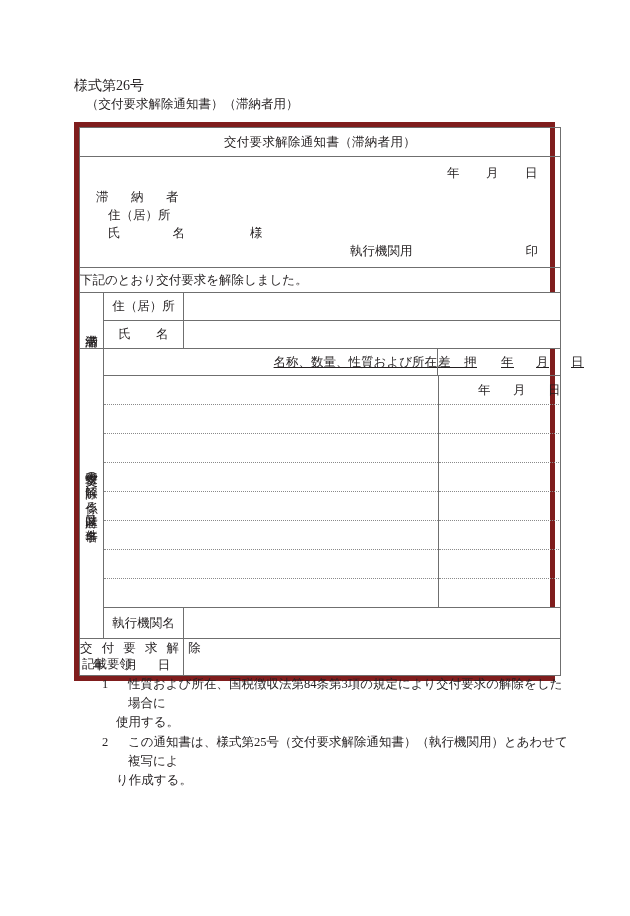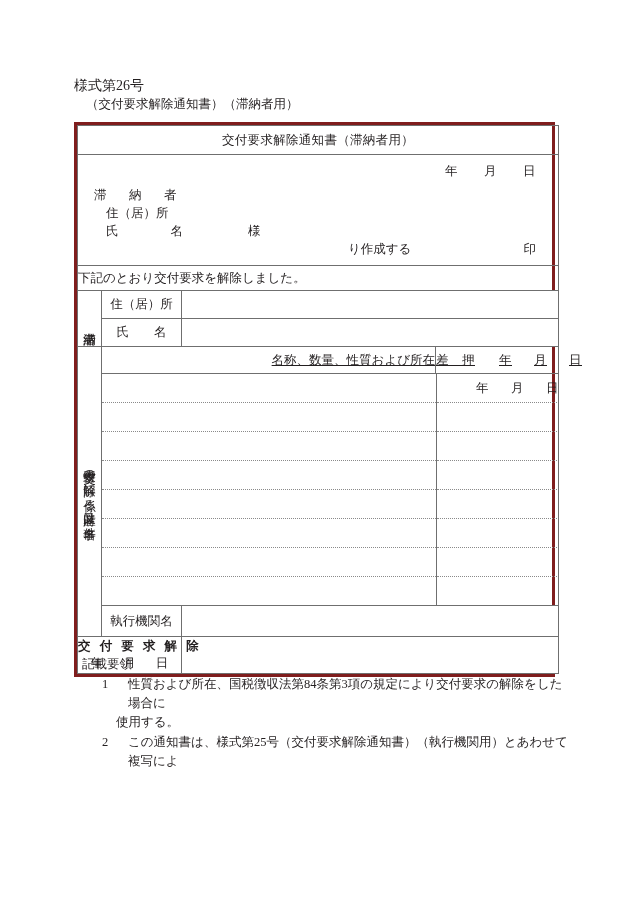--- a/index.html
+++ b/index.html
@@ -39,21 +39,21 @@
     line-height: 19px;
     white-space: nowrap;
   }
 
   
   .form-table {
     position: absolute;
     left: 74px;
     top: 122px;
     width: 481px;
-    border: 3px solid #7f1d1d;
+    border: 5px solid #7f1d1d;
     border-collapse: collapse;
     box-sizing: border-box;
   }
   .form-table table {
     width: 100%;
     border-collapse: collapse;
     table-layout: fixed;
   }
   .form-table td {
     border: 1px solid #6f6f6f;
@@ -207,21 +207,21 @@
     text-align: center;
     font-size: 12.5px;
   }
   .release-date-cell {
     height: 36px;
     text-align: center;
     font-size: 12.5px;
     line-height: 17px;
     padding: 0 4px;
   }
-  .rd-line1 { letter-spacing: 3px; display: block; white-space: nowrap; font-weight: bold; }
+  .rd-line1 { letter-spacing: 3px; display: block; white-space: nowrap; }
   .rd-line2 { letter-spacing: 0px; display: block; white-space: nowrap; }
   .rd-gap { display: inline-block; width: 20px; }
 
   
   .notes {
     position: absolute;
     left: 74px;
     top: 655px;
     width: 500px;
     font-size: 12.5px;
@@ -262,21 +262,21 @@
         <tr>
           <td colspan="4" class="party-cell no-left no-right">
             <div class="party-inner">
               <div class="date-line">
                 <span>年</span><span class="sp3"></span><span>月</span><span class="sp3"></span><span>日</span>
               </div>
               <div class="debtor-label">滞　納　者</div>
               <div class="debtor-addr">住（居）所</div>
               <div class="debtor-name">氏　　名</div>
               <div class="debtor-sama">様</div>
-              <div class="issuer-name">り作成する</div>
+              <div class="issuer-name">執行機関用</div>
               <div class="issuer-seal">印</div>
             </div>
           </td>
         </tr>
 
         <tr>
           <td colspan="4" class="statement-cell no-left no-right no-top">下記のとおり交付要求を解除しました。</td>
         </tr>
 
         <tr>
@@ -372,15 +372,16 @@
     <div class="note-row">
       <div class="note-num">1</div>
       <div class="note-body">性質および所在、国税徴収法第84条第3項の規定により交付要求の解除をした場合に</div>
     </div>
     <div class="note-cont">使用する。</div>
 
     <div class="note-row">
       <div class="note-num">2</div>
       <div class="note-body">この通知書は、様式第25号（交付要求解除通知書）（執行機関用）とあわせて複写によ</div>
     </div>
+    <div class="note-cont">り作成する。</div>
   </div>
 
 </div>
 
 </body></html>

